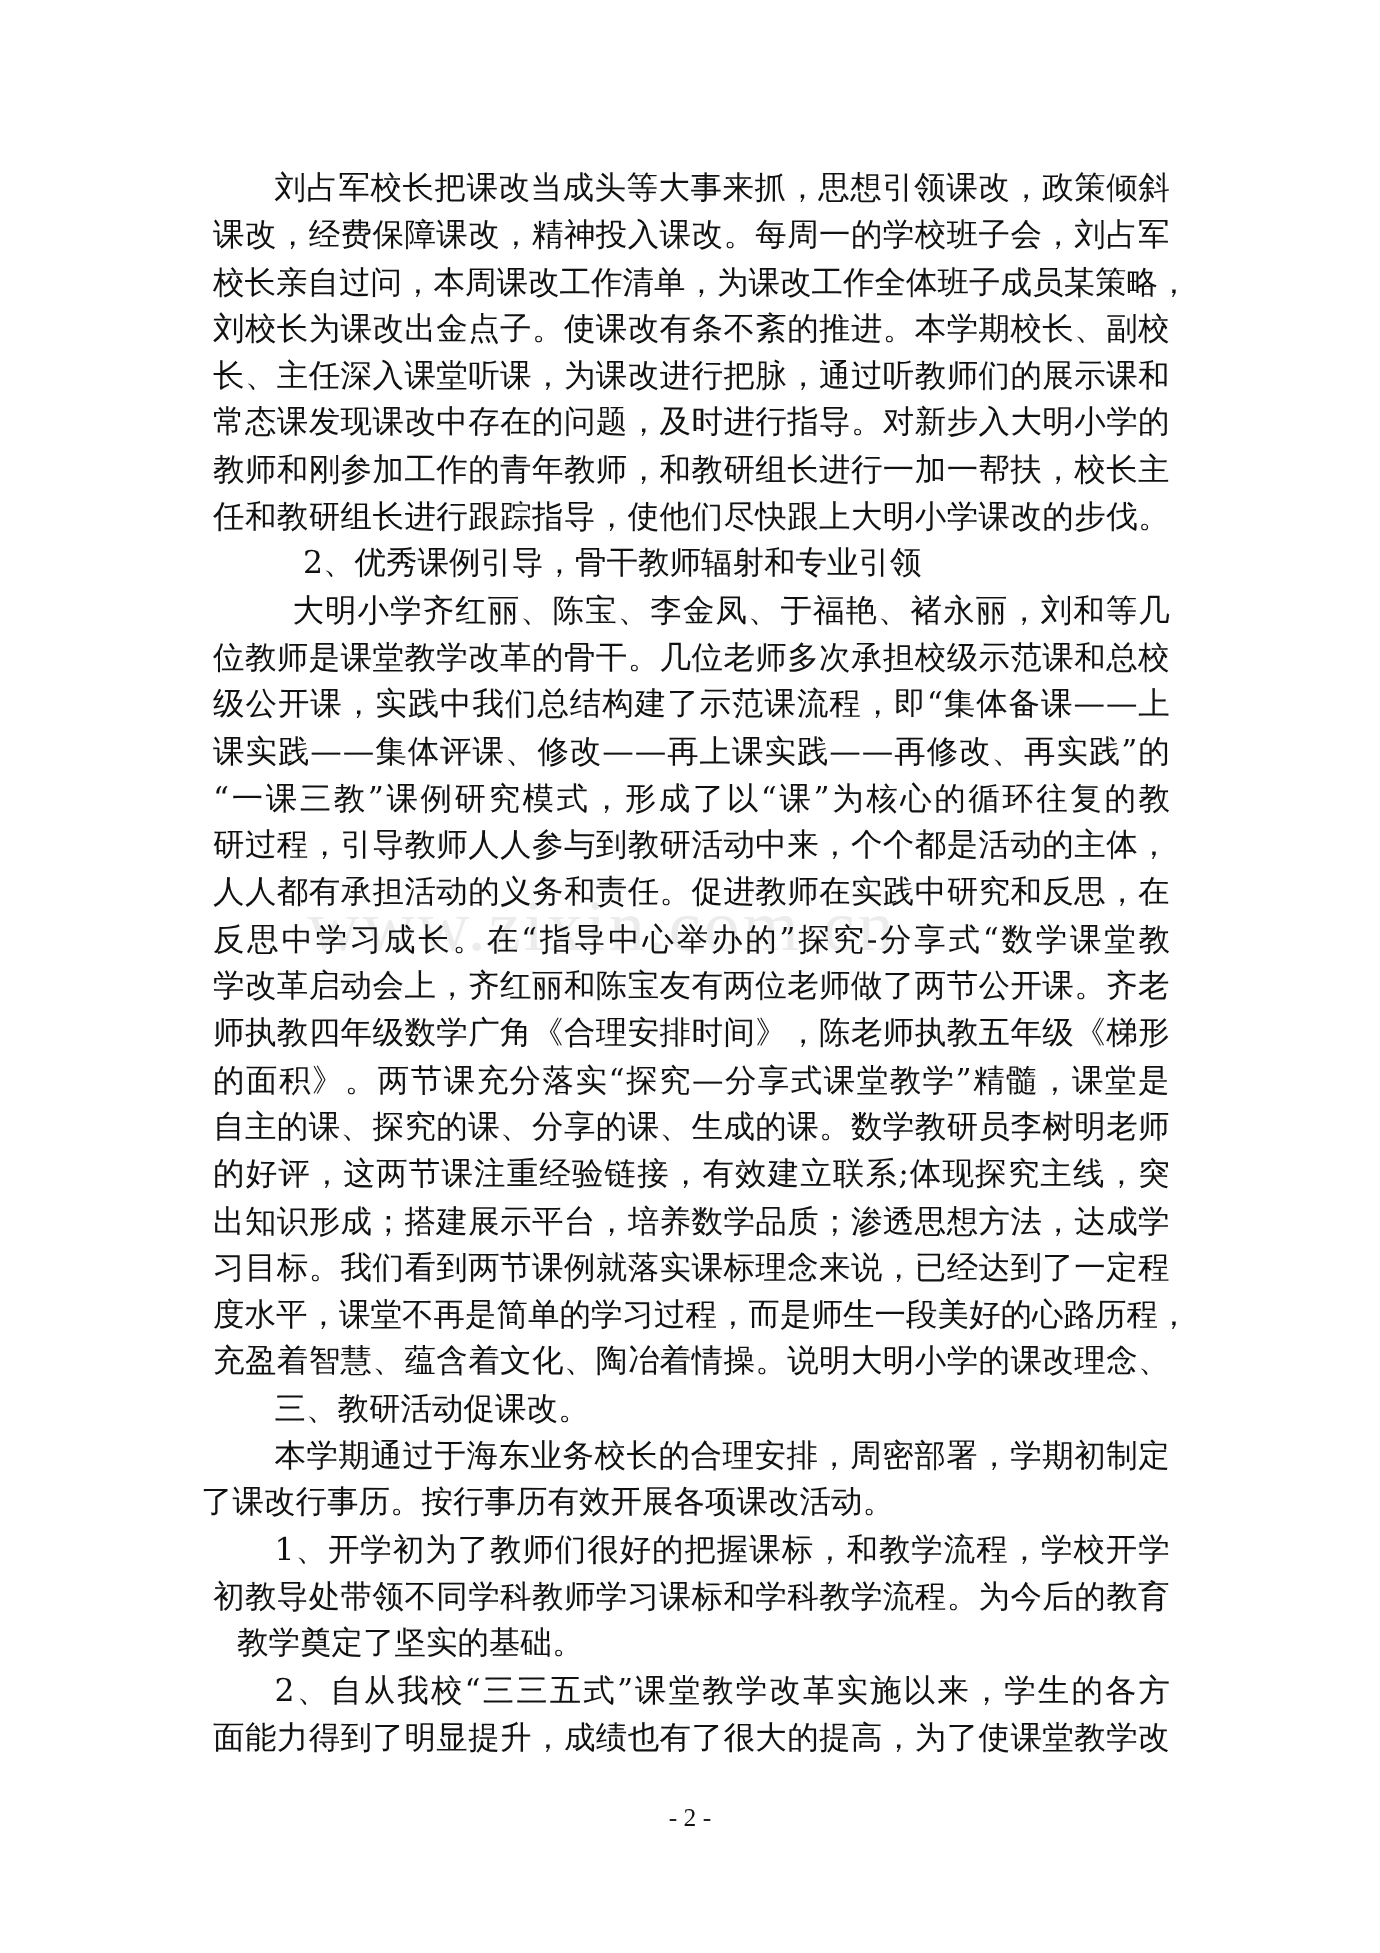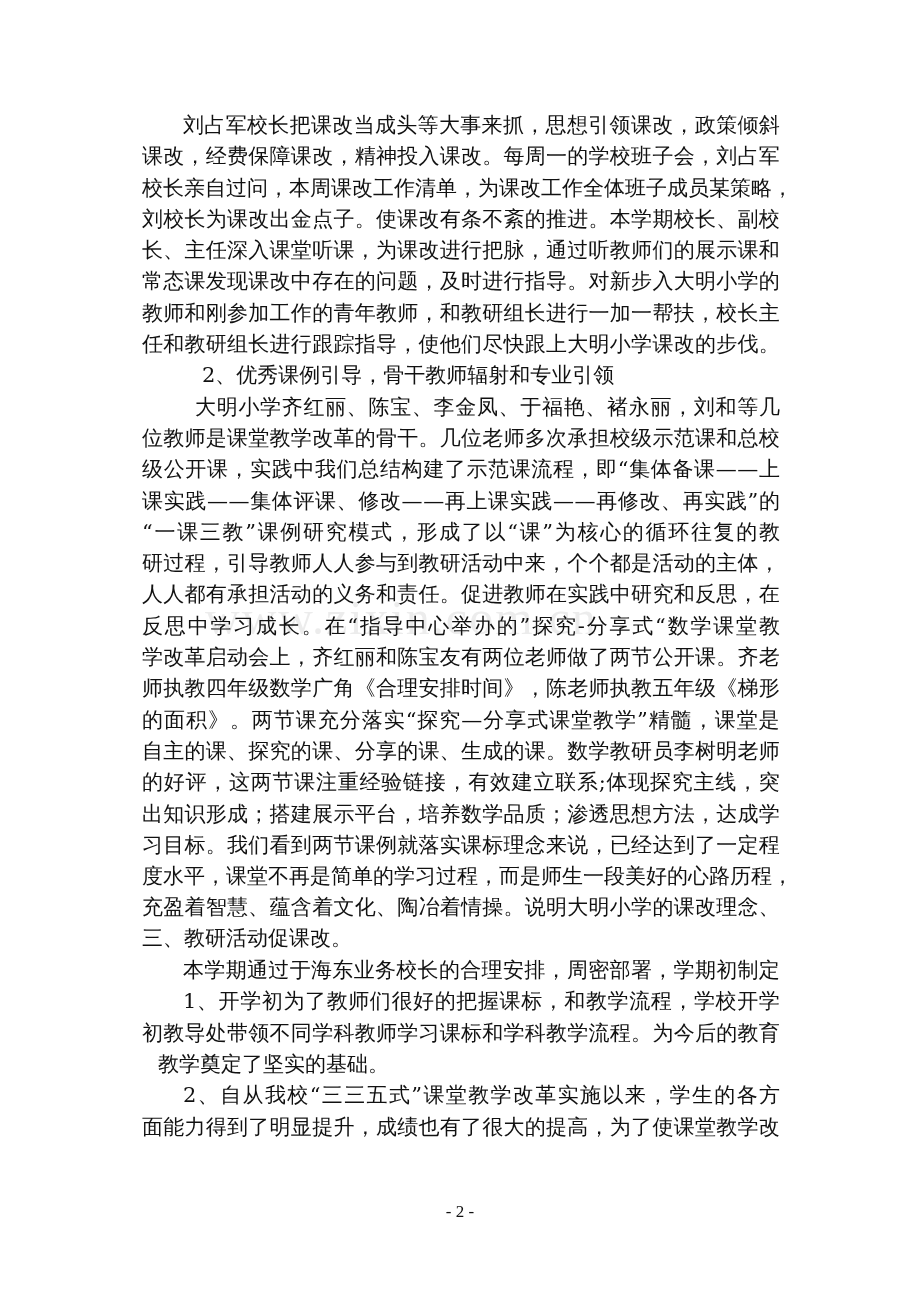--- a/index.html
+++ b/index.html
@@ -827,21 +827,21 @@
         <span class="ch">明</span>
         <span class="ch">小</span>
         <span class="ch">学</span>
         <span class="ch">的</span>
         <span class="ch">课</span>
         <span class="ch">改</span>
         <span class="ch">理</span>
         <span class="ch">念</span>
         <span class="ch">、</span>
       </div>
-      <div class="line last" style=" font-family: Liberation Mono, monospace;">三、教研活动促课改。</div>
+      <div class="line last" style="margin-left: 41px;">三、教研活动促课改。</div>
       <div class="line" style="margin-left: 41px;">
         <span class="ch">本</span>
         <span class="ch">学</span>
         <span class="ch">期</span>
         <span class="ch">通</span>
         <span class="ch">过</span>
         <span class="ch">于</span>
         <span class="ch">海</span>
         <span class="ch">东</span>
         <span class="ch">业</span>
@@ -858,20 +858,21 @@
         <span class="ch">密</span>
         <span class="ch">部</span>
         <span class="ch">署</span>
         <span class="ch">，</span>
         <span class="ch">学</span>
         <span class="ch">期</span>
         <span class="ch">初</span>
         <span class="ch">制</span>
         <span class="ch">定</span>
       </div>
+      <div class="line last" style="margin-left: -8px;">了课改行事历。按行事历有效开展各项课改活动。</div>
       <div class="line" style="margin-left: 41px;">
         <span class="ch">1</span>
         <span class="ch">、</span>
         <span class="ch">开</span>
         <span class="ch">学</span>
         <span class="ch">初</span>
         <span class="ch">为</span>
         <span class="ch">了</span>
         <span class="ch">教</span>
         <span class="ch">师</span>

